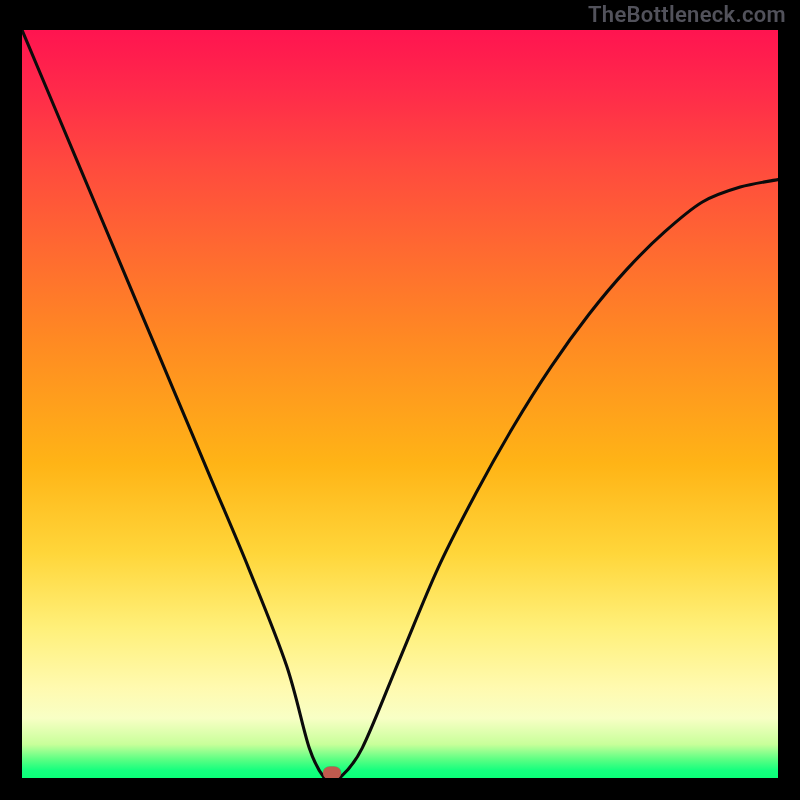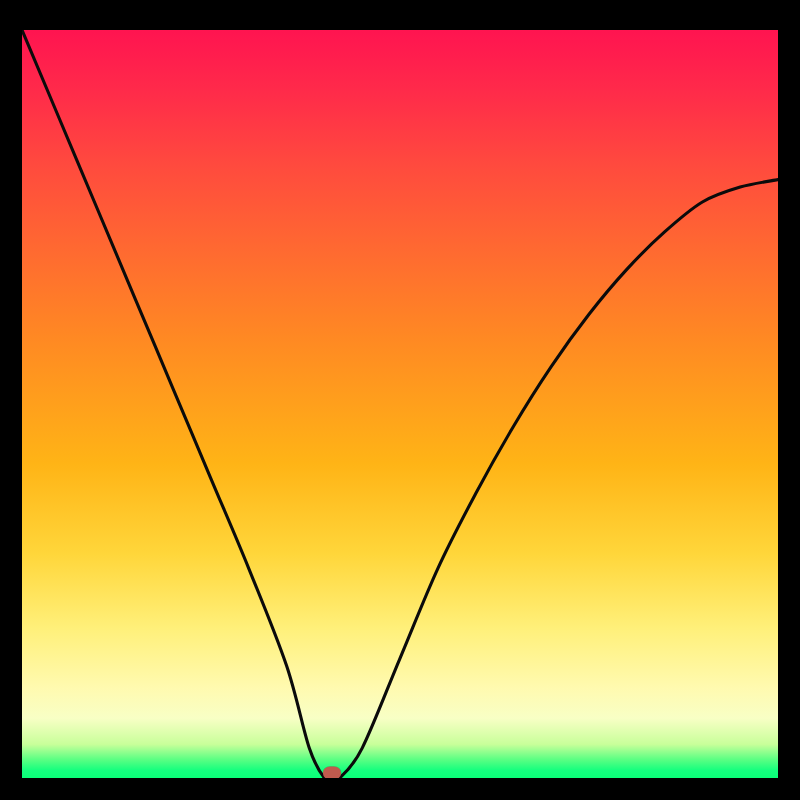--- a/index.html
+++ b/index.html
@@ -88,20 +88,21 @@
     background: #c05a4e;
     transform: translate(-50%, -50%);
     box-shadow: 0 0 0 0.5px rgba(0,0,0,0.15);
   }
 </style>
 </head>
 <body>
 
 <div class="outer-frame">
 
+  <div class="watermark">TheBottleneck.com</div>
 
   <div class="plot-area">
     <div class="gradient-bg"></div>
 
     <svg class="curve-svg" viewBox="0 0 756 748" preserveAspectRatio="none">
       <path id="curve-path" class="curve-path" d="M 0.00 0.00 C 6.30 14.96, 25.20 59.84, 37.80 89.76 C 50.40 119.68, 63.00 149.60, 75.60 179.52 C 88.20 209.44, 100.80 239.36, 113.40 269.28 C 126.00 299.20, 138.60 329.12, 151.20 359.04 C 163.80 388.96, 176.40 418.88, 189.00 448.80 C 201.60 478.72, 214.20 507.39, 226.80 538.56 C 239.40 569.73, 254.52 605.88, 264.60 635.80 C 274.68 665.72, 280.98 699.38, 287.28 718.08 C 293.58 736.78, 298.62 743.01, 302.40 748.00 C 306.18 752.99, 307.44 748.00, 309.96 748.00 C 312.48 748.00, 312.48 752.99, 317.52 748.00 C 322.56 743.01, 330.12 738.03, 340.20 718.08 C 350.28 698.13, 365.40 658.24, 378.00 628.32 C 390.60 598.40, 403.20 565.99, 415.80 538.56 C 428.40 511.13, 441.00 487.45, 453.60 463.76 C 466.20 440.07, 478.80 417.63, 491.40 396.44 C 504.00 375.25, 516.60 355.30, 529.20 336.60 C 541.80 317.90, 554.40 300.45, 567.00 284.24 C 579.60 268.03, 592.20 253.07, 604.80 239.36 C 617.40 225.65, 630.00 213.18, 642.60 201.96 C 655.20 190.74, 667.80 179.52, 680.40 172.04 C 693.00 164.56, 705.60 160.82, 718.20 157.08 C 730.80 153.34, 749.70 150.85, 756.00 149.60"></path>
     </svg>
 
     <div id="marker" class="marker" style="left: 309.96px; top: 743px;"></div>
   </div>

